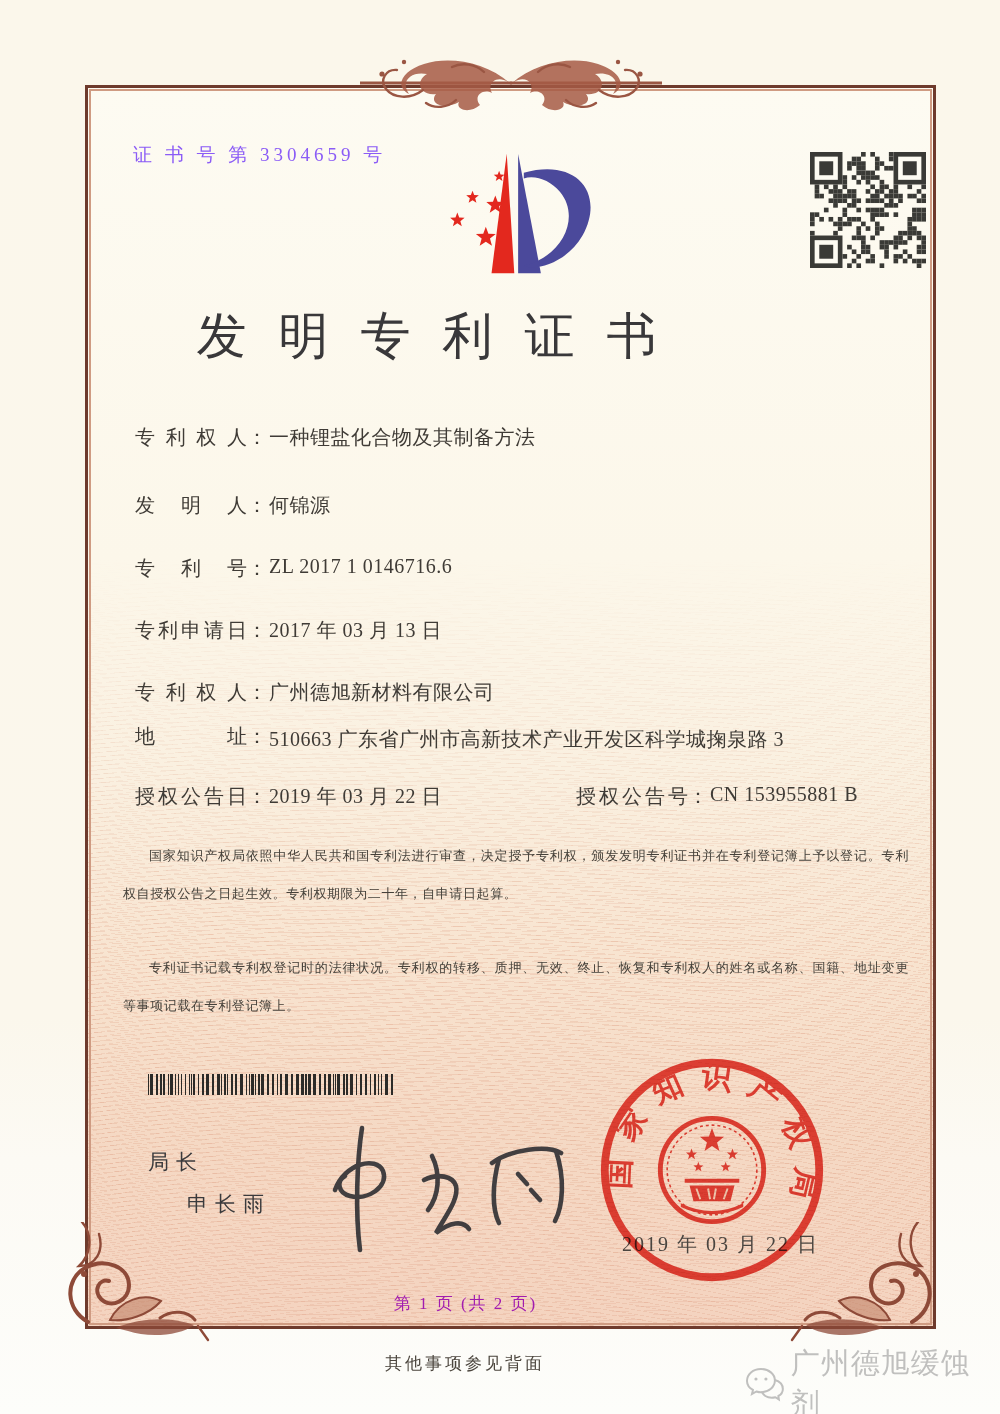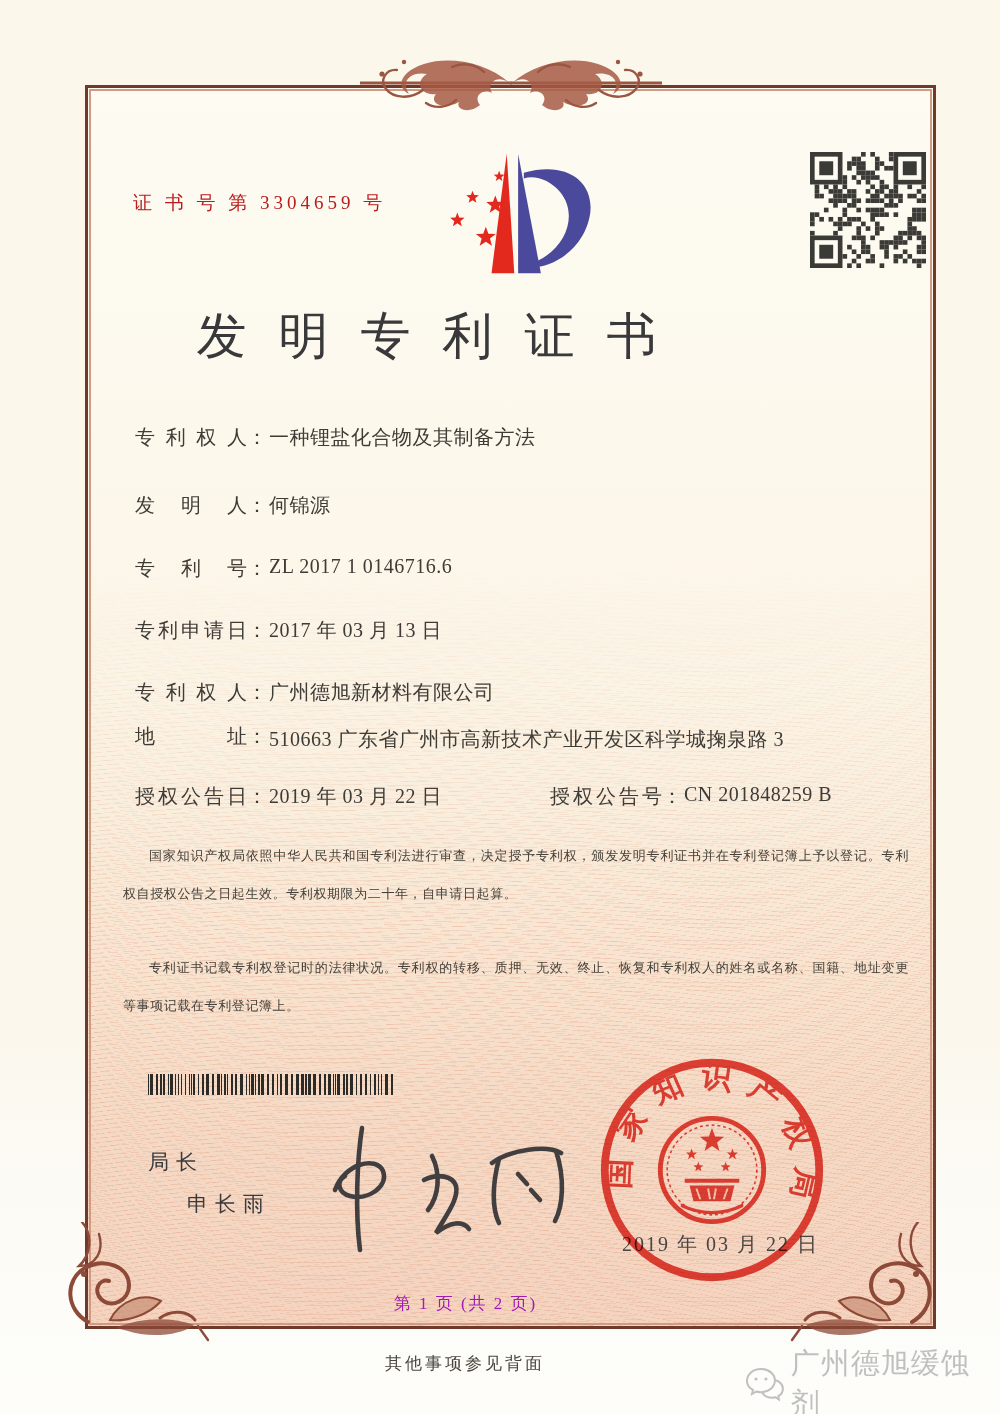--- a/index.html
+++ b/index.html
@@ -13,21 +13,21 @@
   .waves{left:0;right:0;top:38%;bottom:0;position:absolute;
          background:
            repeating-radial-gradient(1400px 760px at 28% 168%, rgba(207,118,86,.16) 0 1.2px, rgba(0,0,0,0) 1.2px 8px),
            repeating-radial-gradient(1500px 700px at 74% 176%, rgba(207,118,86,.13) 0 1.2px, rgba(0,0,0,0) 1.2px 9px);
          -webkit-mask-image:linear-gradient(180deg,transparent 0%,#000 50%);
          mask-image:linear-gradient(180deg,transparent 0%,#000 50%);}
   
   .frame{left:85px;top:85px;width:851px;height:1244px;border:3px solid #6e3a2c;box-sizing:border-box;pointer-events:none;}
   .frame-inner{position:absolute;inset:1px;border:2px solid #cf9b82;}
   
-  .certno{left:133px;top:142px;font-size:19px;letter-spacing:4px;color:#b91c1c;margin-top:48px;}
+  .certno{left:133px;top:142px;font-size:19px;letter-spacing:4px;color:#8b5cf6;}
   .title{left:85px;top:303px;width:683px;text-align:center;font-size:50px;color:#39383a;
          letter-spacing:32px;text-indent:32px;font-weight:500;}
   .frow{position:absolute;left:135px;white-space:nowrap;color:#3f3b36;font-size:20px;}
   .flabel{display:inline-block;width:112px;text-align:justify;text-align-last:justify;vertical-align:top;}
   .fcolon{display:inline-block;width:22px;vertical-align:top;}
   .fvalue{display:inline-block;vertical-align:top;letter-spacing:.5px;}
   .addrval{white-space:normal;width:560px;line-height:33px;}
   .para{left:123px;width:786px;font-size:13px;line-height:37.5px;color:#45413a;
         text-align:justify;text-indent:2em;letter-spacing:.6px;}
   .director{left:148px;font-size:21px;color:#3a3a3c;font-family:"Liberation Sans","DejaVu Sans",sans-serif;letter-spacing:7px;}
@@ -326,21 +326,21 @@
 <div class="abs frow" style="top:617px;">
   <span class="flabel">专利申请日</span><span class="fcolon">：</span><span class="fvalue">2017 年 03 月 13 日</span>
 </div>
 <div class="abs frow" style="top:679px;">
   <span class="flabel">专利权人</span><span class="fcolon">：</span><span class="fvalue">广州德旭新材料有限公司</span>
 </div>
 <div class="abs frow" style="top:723px;">
   <span class="flabel">地址</span><span class="fcolon">：</span><span class="fvalue addrval"><span style="display:block">510663 广东省广州市高新技术产业开发区科学城掬泉路 3</span></span>
 </div>
 <div class="abs frow" style="top:783px;">
-  <span class="flabel">授权公告日</span><span class="fcolon">：</span><span class="fvalue" style="width:265px;">2019 年 03 月 22 日</span><span class="flabel" style="margin-left:16px;font-family:Liberation Mono, monospace;">授权公告号</span><span class="fcolon">：</span><span class="fvalue">CN 201848259 B</span>
+  <span class="flabel">授权公告日</span><span class="fcolon">：</span><span class="fvalue" style="width:265px;">2019 年 03 月 22 日</span><span class="flabel" style="margin-left:42px;font-family:Liberation Mono, monospace;">授权公告号</span><span class="fcolon">：</span><span class="fvalue">CN 153955881 B</span>
 </div>
 
 <div class="abs para" style="top:837px;">国家知识产权局依照中华人民共和国专利法进行审查，决定授予专利权，颁发发明专利证书并在专利登记簿上予以登记。专利权自授权公告之日起生效。专利权期限为二十年，自申请日起算。</div>
 <div class="abs para" style="top:949px;">专利证书记载专利权登记时的法律状况。专利权的转移、质押、无效、终止、恢复和专利权人的姓名或名称、国籍、地址变更等事项记载在专利登记簿上。</div>
 
 <svg id="barcode-svg" class="abs" style="left:148px;top:1074px;" width="248" height="21" viewBox="0 0 248 21">
     <rect x="0" y="0" width="1" height="21" fill="#2c2b28"></rect>
     <rect x="2" y="0" width="3" height="21" fill="#2c2b28"></rect>
     <rect x="8" y="0" width="2" height="21" fill="#2c2b28"></rect>
     <rect x="12" y="0" width="2" height="21" fill="#2c2b28"></rect>

